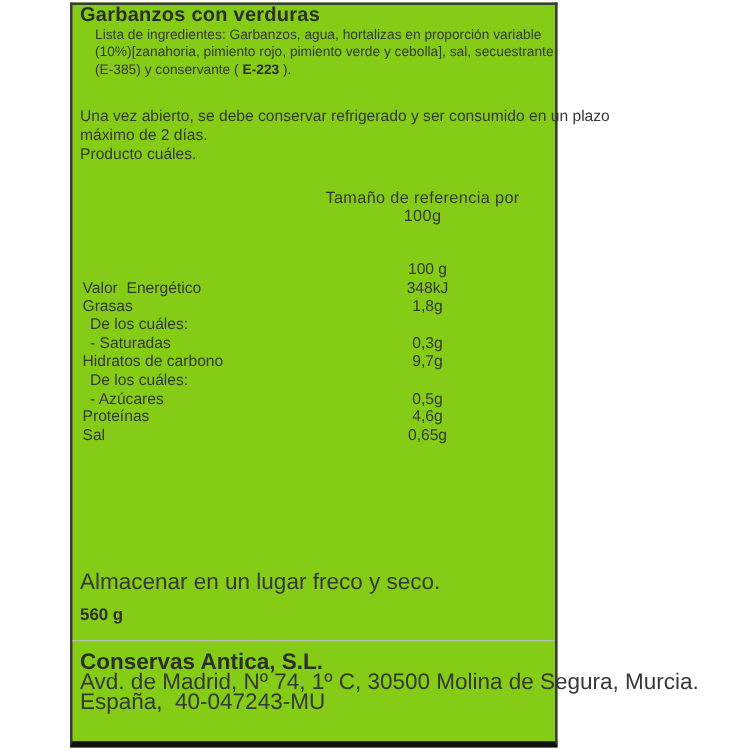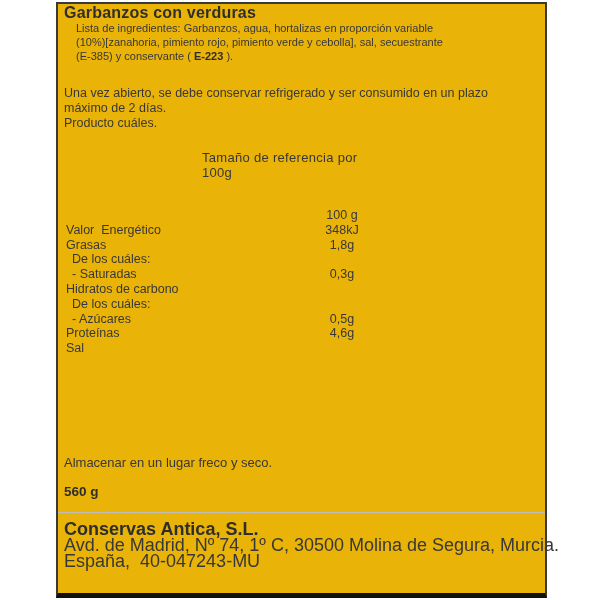--- a/index.html
+++ b/index.html
@@ -9,24 +9,24 @@
     height: 600px;
     background: #ffffff;
     font-family: "Liberation Sans", sans-serif;
     color: #383838;
     -webkit-font-smoothing: antialiased;
   }
   .label-box {
     position: absolute;
     left: 56px;
     top: 2px;
-    width: 491px;
+    width: 390px;
     height: 596px;
     box-sizing: border-box;
-    background: #eab308;
+    background: #84cc16;
     border: 2px solid #3a3a3a;
     border-bottom: 5px solid #101010;
   }
   .abs { position: absolute; }
   .product-title {
     left: 6px;
     top: 0px;
     font-size: 16px;
     font-weight: bold;
     letter-spacing: .2px;
@@ -48,23 +48,24 @@
     font-size: 12.5px;
     line-height: 14.5px;
     white-space: pre-line;
   }
   .sterile-note {
     left: 6px;
     top: 112px;
     font-size: 12.5px;
   }
   .nutrition-header {
-    left: 144px;
+    left: 132px;
     top: 146px;
     width: 296px;
+    text-align: center;
     font-size: 13px;
     line-height: 15px;
     letter-spacing: .3px;
     white-space: pre-line;
   }
   .nutrition-rows {
     left: 0;
     top: 204px;
     width: 100%;
   }
@@ -81,21 +82,21 @@
   .nutri-label.sub { left: 14px; }
   .nutri-value {
     position: absolute;
     left: 136px;
     width: 296px;
     text-align: center;
   }
   .storage-note2 {
     left: 6px;
     top: 451px;
-    font-size: 13px;
+    font-size: 18px;
   }
   .net-weight {
     left: 6px;
     top: 480px;
     font-size: 13.5px;
     font-weight: bold;
     color: #2e2e2e;
   }
   .footer-divider {
     left: 0;
@@ -149,35 +150,37 @@
       <div class="nutri-row">
         <span class="nutri-label sub">De los cuáles:</span>
         <span class="nutri-value"></span>
       </div>
       <div class="nutri-row">
         <span class="nutri-label sub">- Saturadas</span>
         <span class="nutri-value">0,3g</span>
       </div>
       <div class="nutri-row">
         <span class="nutri-label">Hidratos de carbono</span>
+        <span class="nutri-value">9,7g</span>
       </div>
       <div class="nutri-row">
         <span class="nutri-label sub">De los cuáles:</span>
         <span class="nutri-value"></span>
       </div>
       <div class="nutri-row">
         <span class="nutri-label sub">- Azúcares</span>
         <span class="nutri-value">0,5g</span>
       </div>
       <div class="nutri-row">
         <span class="nutri-label">Proteínas</span>
         <span class="nutri-value">4,6g</span>
       </div>
       <div class="nutri-row">
         <span class="nutri-label">Sal</span>
+        <span class="nutri-value">0,65g</span>
       </div>
     </div>
 
   <div class="abs storage-note2">Almacenar en un lugar freco y seco.</div>
 
   <div class="abs net-weight">560 g</div>
 
   <div class="abs footer-divider"></div>
 
   <div class="abs manufacturer">

